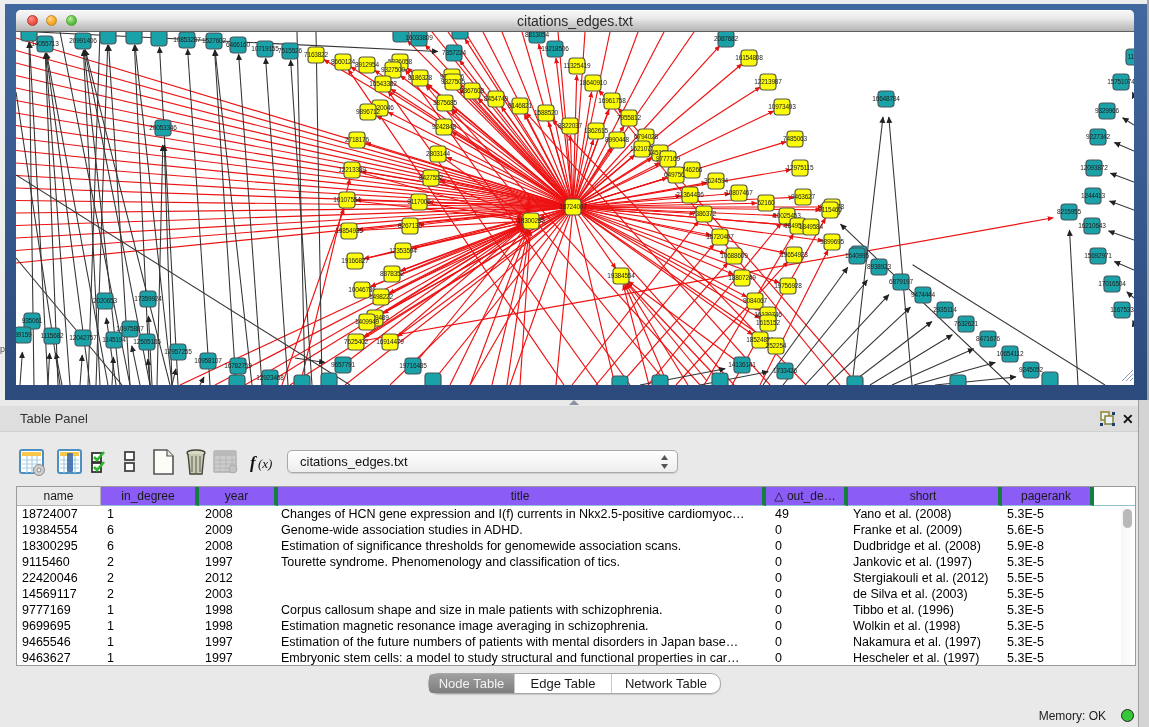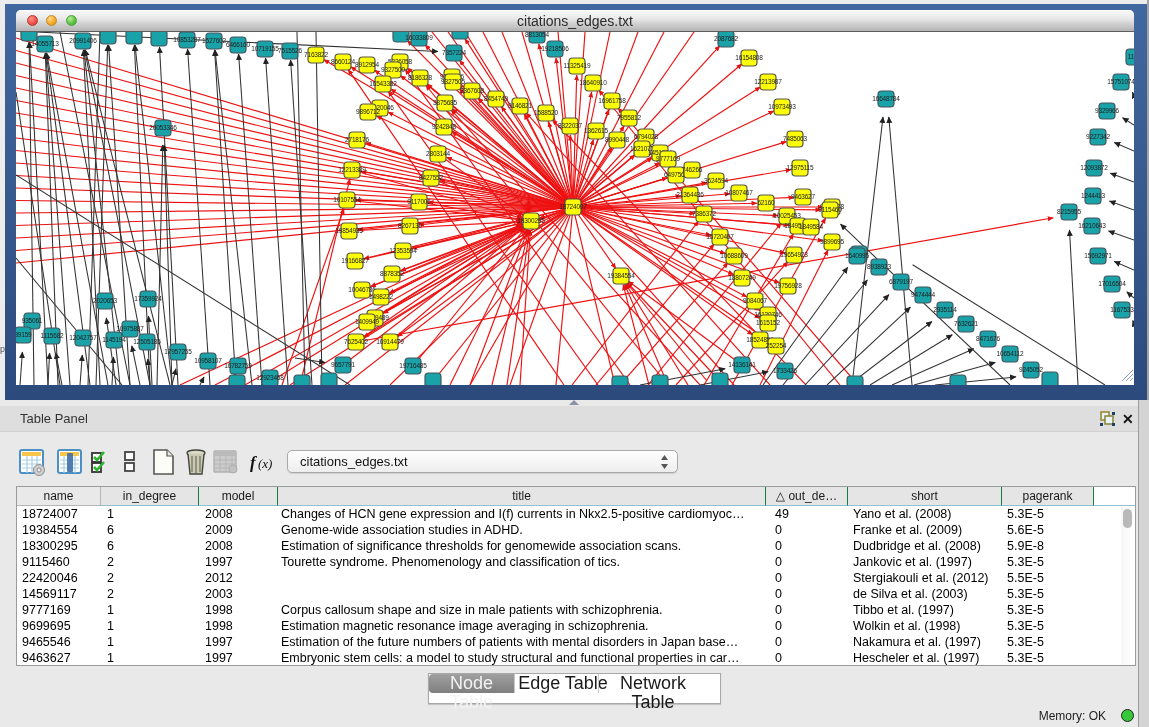--- a/index.html
+++ b/index.html
@@ -20,32 +20,32 @@
 #panel{position:absolute;left:0;top:400px;width:1149px;height:327px;background:#e9e9e9}
 #ptitle{position:absolute;left:0;top:6px;width:1140px;height:26px;background:#dedede;border-bottom:1px solid #d0d0d0}
 #ptitle .t{position:absolute;left:20px;top:5px;font-size:13px;color:#333}
 #pclose{position:absolute;left:1122px;top:5px;font-size:14px;font-weight:bold;color:#111}
 #toolbar{position:absolute;left:0;top:32px;width:1140px;height:52px}
 #dd{position:absolute;left:287px;top:18px;width:391px;height:23px;background:linear-gradient(180deg,#ffffff,#ededed);
  border:1px solid #a9a9a9;border-radius:5px;font-size:13px;color:#111;line-height:21px;padding-left:12px;
  box-shadow:0 1px 1px rgba(0,0,0,.12)}
 #tbl{position:absolute;left:16px;top:86px;width:1120px;height:180px;background:#fff;border:1px solid #9b9b9b}
 #thead{position:absolute;left:0;top:0;height:19px;width:1118px;font-size:12px;color:#1a1a1a}
-#thead span{position:absolute;top:0;height:19px;line-height:19px;text-align:center;background:#e5e5e5;border-right:1px solid #15803d;border-bottom:1px solid #93bfd4}
+#thead span{position:absolute;top:0;height:19px;line-height:19px;text-align:center;background:#8b5cf6;border-right:4px solid #15803d;border-bottom:1px solid #93bfd4}
 #thead .h0{background:#e9e9e9;border-right:1px solid #b5b5b5;border-bottom:1px solid #b5b5b5}
 #tbody{position:absolute;left:0;top:19px;width:1118px;font-size:12.5px;color:#000}
 .tr{position:relative;height:16px;line-height:16px;white-space:nowrap}
 .tr span{position:absolute;top:0;overflow:hidden}
 .c0{left:5px;width:80px}.c1{left:90px;width:90px}.c2{left:188px;width:80px}
 .c3{left:264px;width:486px}.c4{left:758px;width:80px}
 .c5{left:836px;width:160px;text-align:left}.c6{left:990px;width:95px}
 #vscroll{position:absolute;left:1104px;top:20px;width:14px;height:158px;background:linear-gradient(90deg,#f6f6f6,#fff)}
 #vthumb{position:absolute;left:2px;top:2px;width:9px;height:19px;background:#b9b9b9;border-radius:5px}
-#tabs{position:absolute;left:428px;top:273px;width:293px;height:31px;border:1px solid #a8a8a8;border-radius:0;
- background:#fff;box-shadow:0 1px 1px rgba(0,0,0,.15);font-size:18px}
+#tabs{position:absolute;left:428px;top:273px;width:293px;height:21px;border:1px solid #a8a8a8;border-radius:10px;
+ background:#fff;box-shadow:0 1px 1px rgba(0,0,0,.15);font-size:13px}
 #tabs .seg{position:absolute;top:0;height:19px;line-height:19px;text-align:center;color:#1a1a1a}
 #tabs .sel{background:linear-gradient(180deg,#a0a0a0,#7e7e7e);color:#f3f3f3;border-radius:4px 0 0 4px}
 #status{position:absolute;left:0;top:300px;width:1140px;height:27px}
 #mem{position:absolute;right:34px;top:9px;font-size:12px;color:#1d1d1d}
 #memdot{position:absolute;left:1121px;top:9px;width:13px;height:13px;border-radius:50%;background:#35c838;border:1.5px solid #222}
 #rightstrip-bot{position:absolute;left:1138px;top:0px;width:11px;height:327px;background:#d4d4d4;border-left:1px solid #9e9e9e}
 #divmark{position:absolute;left:569px;top:0px;width:0;height:0;border-left:5px solid transparent;border-right:5px solid transparent;border-bottom:5px solid #8a93a3}
 </style></head><body>
 <div id="desktop"></div>
 <div style="position:absolute;left:0px;top:344px;font-size:9px;color:#555">p</div>
@@ -659,21 +659,21 @@
       <svg style="position:absolute;right:8px;top:4px" width="9" height="14" viewBox="0 0 9 14">
         <path d="M4.5 0 L8 5 L1 5 z" fill="#555"></path>
           <path d="M4.5 14 L8 9 L1 9 z" fill="#555"></path>
       </svg>
     </div>
   </div>
   <div id="tbl">
     <div id="thead">
       <span class="h0" style="left:0;width:84px">name</span>
       <span style="left:84px;width:98px">in_degree</span>
-      <span style="left:182px;width:79px">model</span>
+      <span style="left:182px;width:79px">year</span>
       <span style="left:261px;width:488px">title</span>
       <span style="left:749px;width:82px">△ out_de…</span>
       <span style="left:831px;width:154px">short</span>
       <span style="left:985px;width:92px">pagerank</span>
       <span style="left:1077px;width:41px;background:#fff;border-right:none"></span>
     </div>
     <div id="tbody">
         <div class="tr">
           <span class="c0">18724007</span>
           <span class="c1">1</span>
@@ -725,21 +725,21 @@
           <span class="c4">0</span>
           <span class="c5">de Silva et al. (2003)</span>
           <span class="c6">5.3E-5</span>
         </div>
         <div class="tr">
           <span class="c0">9777169</span>
           <span class="c1">1</span>
           <span class="c2">1998</span>
           <span class="c3">Corpus callosum shape and size in male patients with schizophrenia.</span>
           <span class="c4">0</span>
-          <span class="c5">Tibbo et al. (1997)</span>
+          <span class="c5">Tibbo et al. (1996)</span>
           <span class="c6">5.3E-5</span>
         </div>
         <div class="tr">
           <span class="c0">9699695</span>
           <span class="c1">1</span>
           <span class="c2">1998</span>
           <span class="c3">Estimation magnetic resonance image averaging in schizophrenia.</span>
           <span class="c4">0</span>
           <span class="c5">Wolkin et al. (1998)</span>
           <span class="c6">5.3E-5</span>
@@ -763,20 +763,20 @@
           <span class="c6">5.3E-5</span>
         </div>
       </div>
     <div id="vscroll">
         <div id="vthumb"></div>
       </div>
   </div>
   <div id="tabs">
     <div class="seg sel" style="left:0;width:85px">Node Table</div>
     <div class="seg" style="left:85px;width:97px;border-left:1px solid #c9c9c9">Edge Table</div>
-    <div class="seg" style="left:169px;width:109px;border-left:1px solid #c9c9c9">Network Table</div>
+    <div class="seg" style="left:182px;width:109px;border-left:1px solid #c9c9c9">Network Table</div>
   </div>
   <div id="status">
       <span id="mem">Memory: OK</span>
       <span id="memdot"></span>
     </div>
   <div id="divmark"></div>
   <div id="rightstrip-bot"></div>
 </div>
 </body></html>

